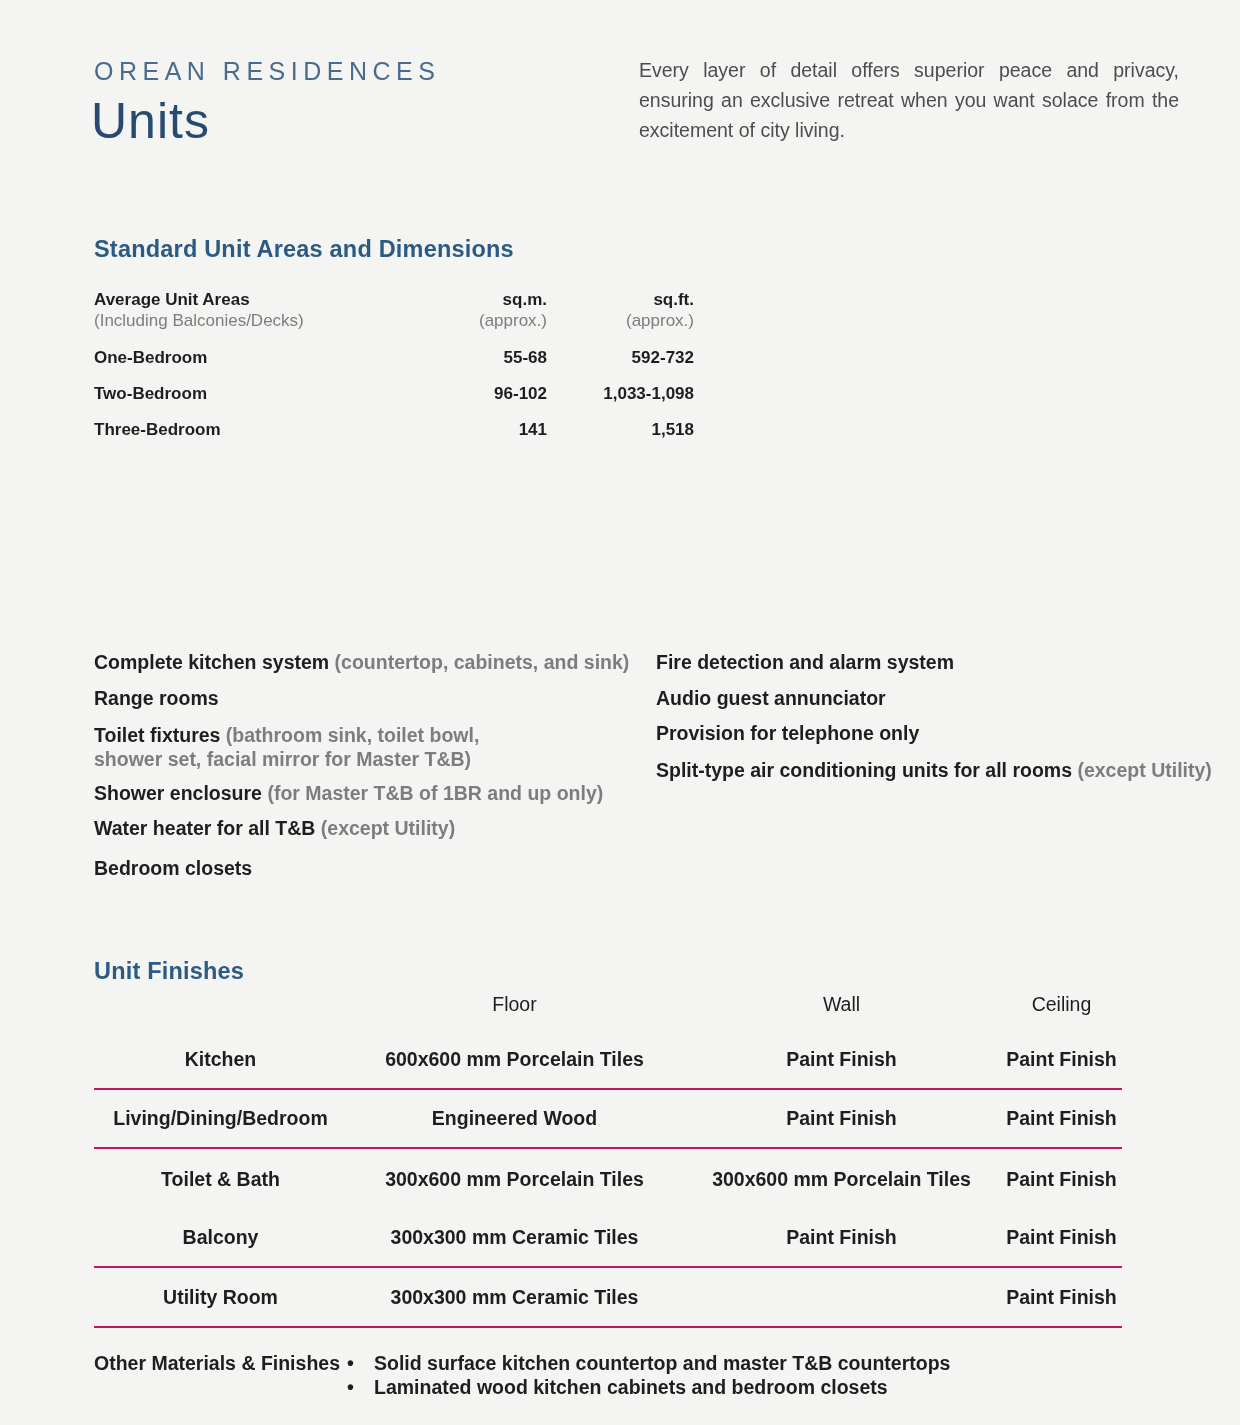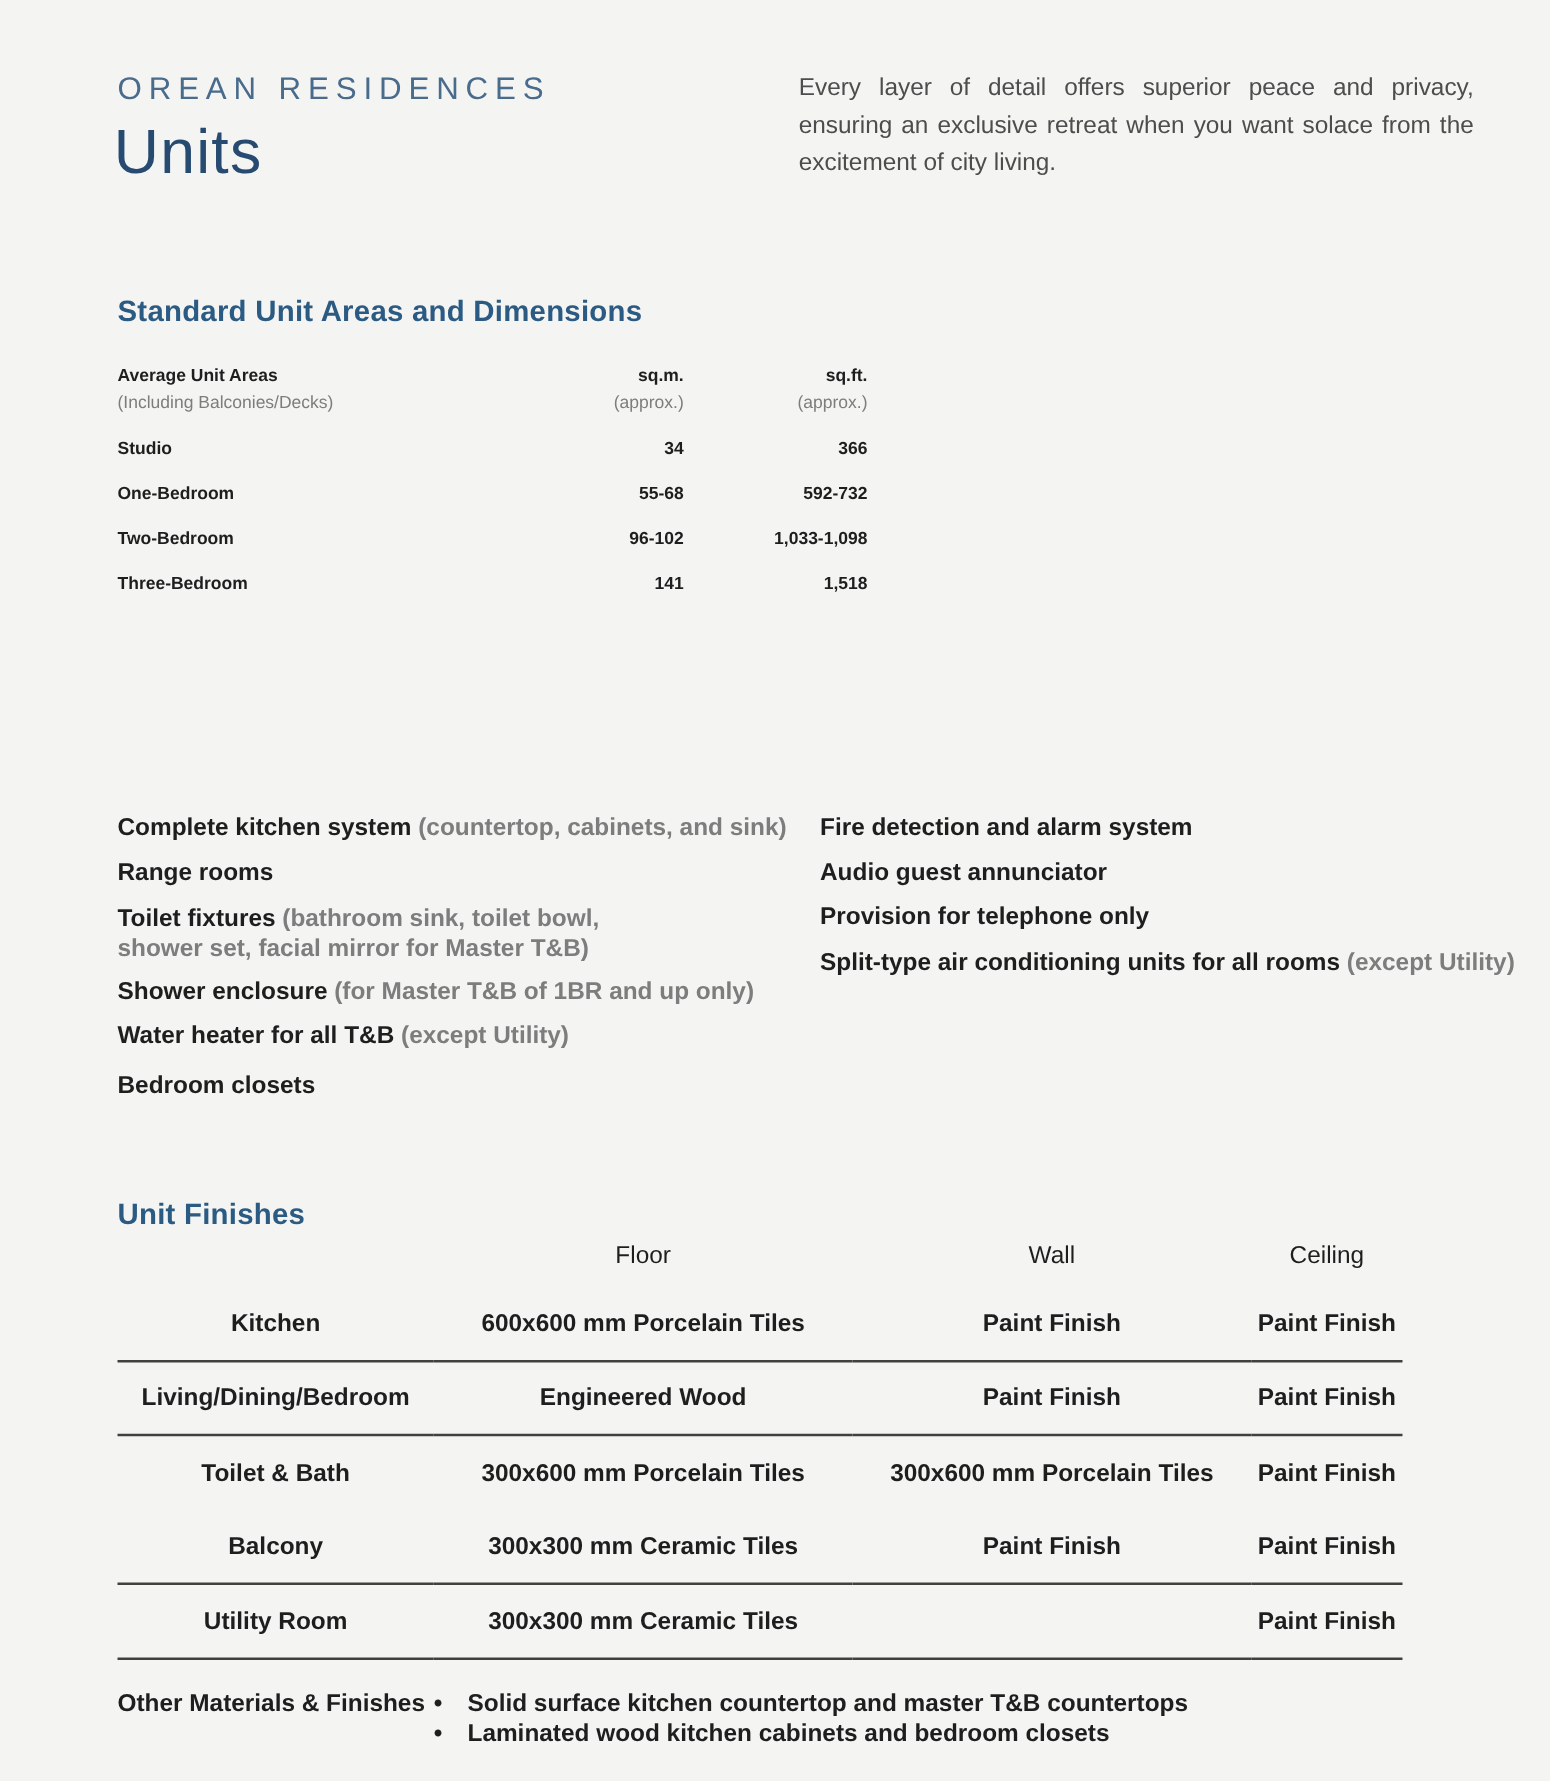--- a/index.html
+++ b/index.html
@@ -21,21 +21,21 @@
     font-size:19.5px;line-height:30px;color:#4d4d4d;text-align:justify;
   }
   
   .section-h{
     position:absolute;left:94px;
     font-size:23.5px;font-weight:700;color:#2b5a83;letter-spacing:0.2px;
   }
   
   .areas-table{
     position:absolute;left:94px;top:289px;width:600px;
-    border-collapse:collapse;table-layout:fixed;font-size:14px;
+    border-collapse:collapse;table-layout:fixed;font-size:17px;
   }
   .areas-table col.c-label{width:260px;}
   .areas-table col.c-sqm{width:193px;}
   .areas-table col.c-sqft{width:147px;}
   .areas-table th,.areas-table td{padding:0;font-weight:400;text-align:left;vertical-align:middle;}
   .areas-table th.num,.areas-table td.num{text-align:right;}
   .areas-table thead th{padding-bottom:9px;vertical-align:top;}
   .areas-table .t1{font-weight:700;color:#1e1e1e;line-height:22px;}
   .areas-table .t2{font-weight:400;color:#7d7d7d;line-height:20px;}
   .areas-table tbody tr{height:36px;}
@@ -58,21 +58,21 @@
   .fin-table col.c-ceiling{width:121px;}
   .fin-table th,.fin-table td{padding:0;text-align:center;vertical-align:middle;}
   .fin-table thead tr{height:38px;}
   .fin-table thead th{font-weight:400;color:#1e1e1e;vertical-align:top;}
   .fin-table tbody td{font-weight:700;color:#1e1e1e;}
   .fin-table tr.r1{height:58px;}
   .fin-table tr.r2{height:59px;}
   .fin-table tr.r3{height:61px;}
   .fin-table tr.r4{height:58px;}
   .fin-table tr.r5{height:60px;}
-  .fin-table tr.lined td{border-bottom:2px solid #404040;}
+  .fin-table tr.lined td{border-bottom:2px solid #be185d;}
   
   .other-label{
     position:absolute;left:94px;top:1352px;
     font-size:19.5px;font-weight:700;color:#1e1e1e;
   }
   .other-bullets{position:absolute;left:347px;top:1351px;width:700px;}
   .bullet-row{display:flex;font-size:19.5px;line-height:24px;font-weight:700;color:#1e1e1e;}
   .bullet-row .dot{width:27px;flex:0 0 27px;}
 </style>
 </head>
@@ -103,25 +103,20 @@
           <div class="t2">(approx.)</div>
         </th>
         <th class="num">
           <div class="t1">sq.ft.</div>
           <div class="t2">(approx.)</div>
         </th>
       </tr>
     </thead>
     <tbody>
       <tr>
-        <td>Studio</td>
-        <td class="num">34</td>
-        <td class="num">366</td>
-      </tr>
-      <tr>
         <td>One-Bedroom</td>
         <td class="num">55-68</td>
         <td class="num">592-732</td>
       </tr>
       <tr>
         <td>Two-Bedroom</td>
         <td class="num">96-102</td>
         <td class="num">1,033-1,098</td>
       </tr>
       <tr>

